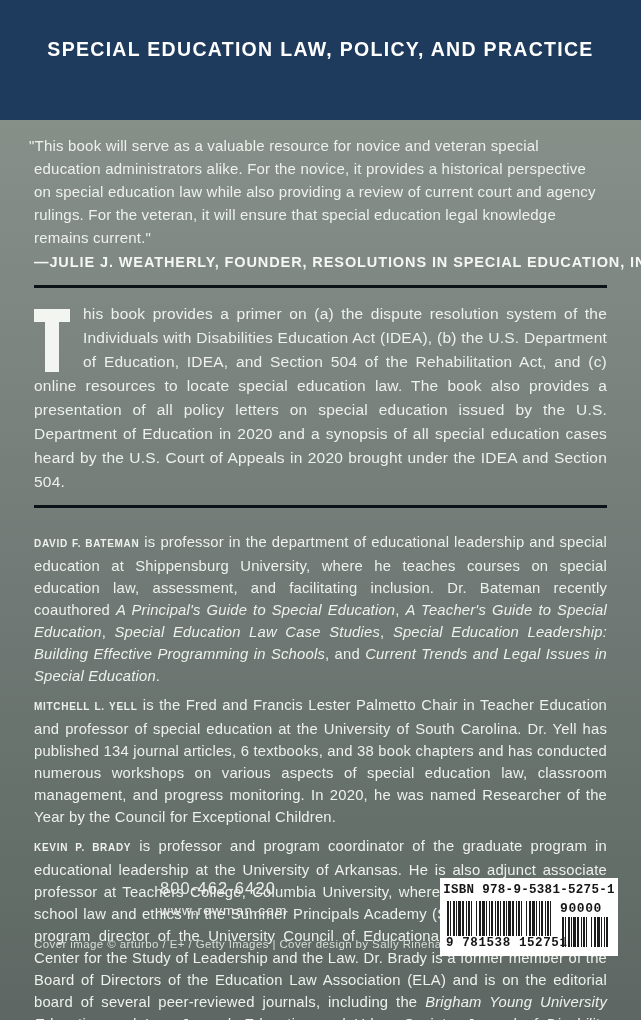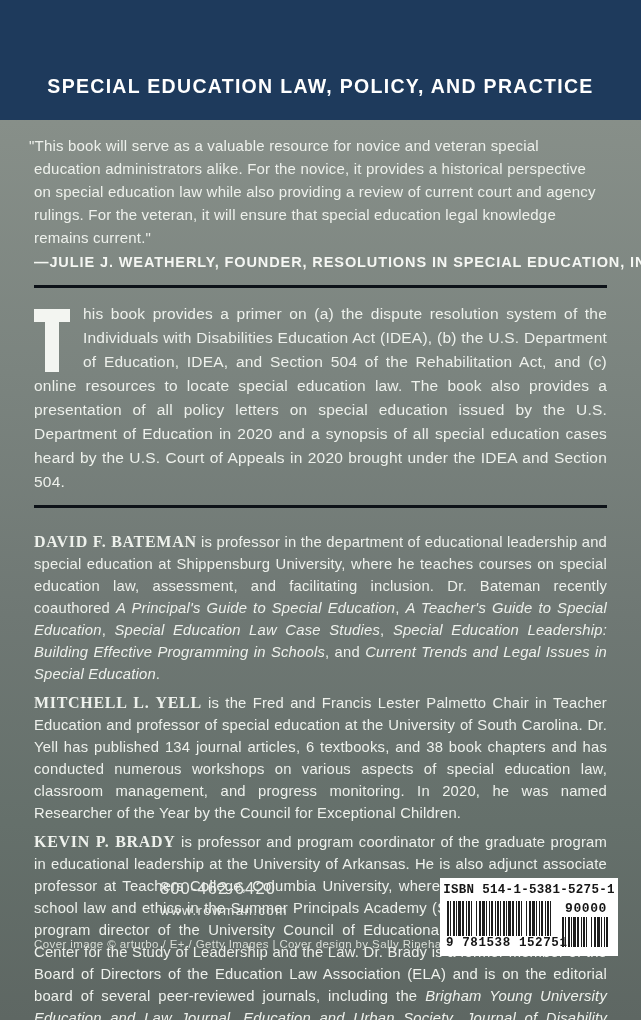--- a/index.html
+++ b/index.html
@@ -4,21 +4,21 @@
 <style>
   html,body{margin:0;padding:0;background:#333;}
   .cover{
     position:relative;width:641px;height:1020px;margin:0 auto;overflow:hidden;
     font-family:"Liberation Sans",sans-serif;background:#6e7773;
   }
   
   .band{
     position:absolute;left:0;top:0;width:641px;height:120px;
     background:#1e3a5c;
-    display:flex;flex-direction:column;justify-content:flex-end;align-items:center;
+    display:flex;flex-direction:column;justify-content:center;align-items:center;
     box-sizing:border-box;padding-bottom:13px;
   }
   .band .title{
     margin:0 0 9px;color:#ffffff;font-size:19.5px;font-weight:700;
     letter-spacing:1.3px;white-space:nowrap;
   }
   .band .series{
     margin:0;color:#e9ece8;font-size:11.5px;font-weight:700;letter-spacing:1.7px;
     white-space:nowrap;
   }
@@ -46,21 +46,21 @@
     float:left;width:36px;height:63px;margin:7px 13px 2px 0;position:relative;
   }
   .dropcap::before{content:"";position:absolute;left:0;top:0;width:36px;height:13px;background:#f3f5f1;}
   .dropcap::after{content:"";position:absolute;left:11px;top:0;width:14px;height:63px;background:#f3f5f1;}
   .dropcap .sr{position:absolute;opacity:0;font-size:8px;}
   .bios{margin-top:23px;}
   .bio{
     margin:0 0 7px;font-size:14.8px;line-height:22px;text-align:justify;
     color:#eef1ec;letter-spacing:0.2px;
   }
-  .bio .b{font-weight:700;letter-spacing:0.7px;font-size:16px;font-family:Liberation Serif, serif;}
+  .bio .b{font-weight:700;letter-spacing:0.7px;font-size:10px;}
   .bio .i{font-style:italic;}
   
   .publisher{
     position:absolute;left:34px;top:881px;margin:0;
     font-family:"Liberation Serif",serif;font-size:14.5px;line-height:17px;
     letter-spacing:3.2px;color:#eaede9;white-space:nowrap;
   }
   .contact{position:absolute;left:160px;top:879px;color:#eaede9;}
   .contact .phone{margin:0;font-size:16.5px;letter-spacing:1.1px;}
   .contact .web{margin:5px 0 0;font-size:13.5px;letter-spacing:1.3px;}
@@ -80,21 +80,21 @@
   }
   .bars-wrap{position:absolute;left:7px;top:23px;width:106px;height:46px;}
   .bar-field{position:absolute;left:0;top:0;width:100%;height:100%;}
   .main-digits{
     position:absolute;left:-3px;bottom:-3px;margin:0;
     font-family:"Liberation Mono",monospace;font-size:12.5px;font-weight:700;
     background:#ffffff;padding:0 2px;white-space:nowrap;letter-spacing:0.6px;
   }
   .price-block{position:absolute;left:120px;top:23px;width:52px;height:46px;}
   .price-code{
-    margin:0;text-align:center;font-family:"Liberation Mono",monospace;
+    margin:0;text-align:left;font-family:"Liberation Mono",monospace;
     font-size:13px;font-weight:700;letter-spacing:0.6px;
   }
   .price-bars{position:absolute;left:2px;top:16px;width:48px;height:30px;}
 </style>
 </head>
 <body>
 
 <div class="cover">
 
   <header class="band">
@@ -127,21 +127,21 @@
 
 
   <div class="contact">
     <p class="phone">800-462-6420</p>
     <p class="web">www.rowman.com</p>
   </div>
 
   <p class="credit">Cover image © arturbo / E+ / Getty Images | Cover design by Sally Rinehart</p>
 
   <div class="barcode">
-    <p class="isbn-line">ISBN 514-1-5381-5275-1</p>
+    <p class="isbn-line">ISBN 978-9-5381-5275-1</p>
     <div class="bars-wrap">
       <div class="bar-field" id="main-bars">
           <div style="position: absolute; left: 0px; top: 0px; width: 2px; height: 46px; background: rgb(27, 27, 27);"></div>
           <div style="position: absolute; left: 3px; top: 0px; width: 1px; height: 46px; background: rgb(27, 27, 27);"></div>
           <div style="position: absolute; left: 6px; top: 0px; width: 2px; height: 46px; background: rgb(27, 27, 27);"></div>
           <div style="position: absolute; left: 9px; top: 0px; width: 1px; height: 46px; background: rgb(27, 27, 27);"></div>
           <div style="position: absolute; left: 11px; top: 0px; width: 3px; height: 46px; background: rgb(27, 27, 27);"></div>
           <div style="position: absolute; left: 15px; top: 0px; width: 2px; height: 46px; background: rgb(27, 27, 27);"></div>
           <div style="position: absolute; left: 19px; top: 0px; width: 1px; height: 46px; background: rgb(27, 27, 27);"></div>
           <div style="position: absolute; left: 21px; top: 0px; width: 2px; height: 46px; background: rgb(27, 27, 27);"></div>

